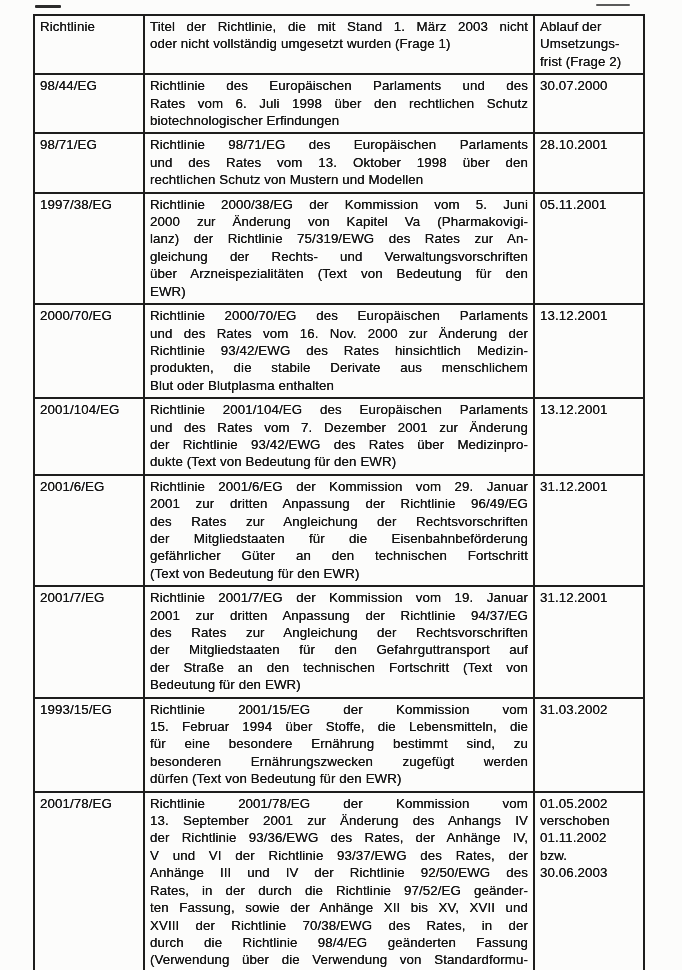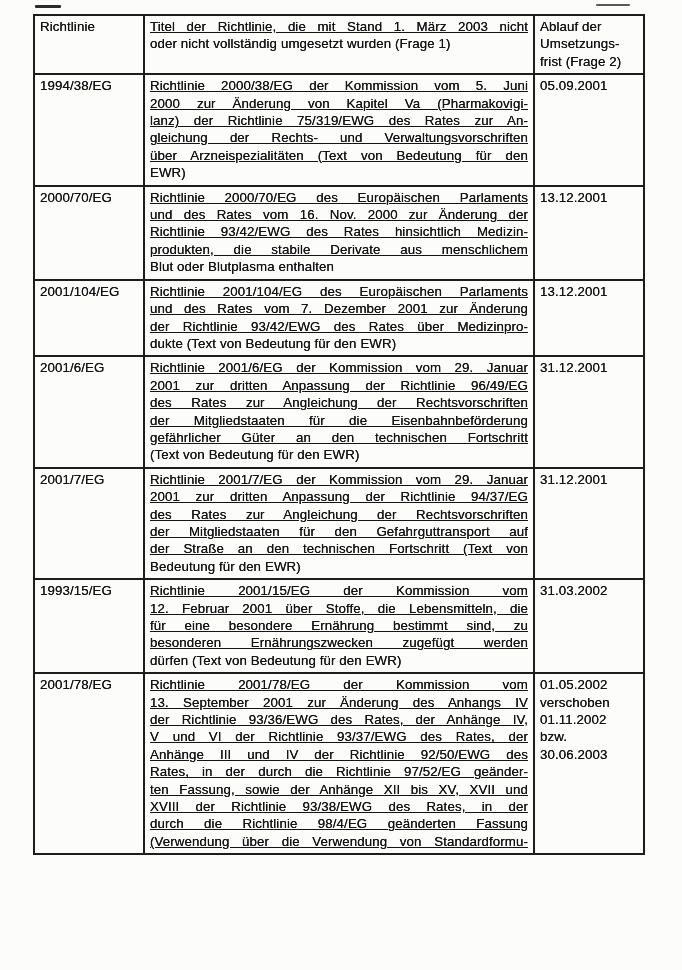--- a/index.html
+++ b/index.html
@@ -35,21 +35,21 @@
     line-height: 17.4px;
     letter-spacing: 0.1px;
     text-shadow: 0 0 0.4px currentColor; 
   }
 
   col.c1 { width: 110px; }
   col.c2 { width: 390px; }
   col.c3 { width: 110px; }
 
   .ln { min-height: 17.4px; white-space: normal; }
-  .ln.just { text-align: justify; text-align-last: justify; text-decoration: underline; }
+  .ln.just { text-align: justify; text-align-last: justify; }
   .ln.nj   { text-align: center;    text-align-last: left; }
 
   
   tr:nth-child(2) td, tr:nth-child(5) td, tr:nth-child(10) td {
     border-top-style: dashed;
     border-top-color: #2e2e2e;
   }
 
   
   .artifact-a {
@@ -84,32 +84,58 @@
               <div class="ln nj">oder nicht vollständig umgesetzt wurden (Frage 1)</div>
             </td>
             <td>
               <div class="ln nj">Ablauf der</div>
               <div class="ln nj">Umsetzungs-</div>
               <div class="ln nj">frist (Frage 2)</div>
             </td>
           </tr>
           <tr>
             <td>
-              <div class="ln nj">1994/38/EG</div>
+              <div class="ln nj">98/44/EG</div>
+            </td>
+            <td>
+              <div class="ln just">Richtlinie des Europäischen Parlaments und des</div>
+              <div class="ln just">Rates vom 6. Juli 1998 über den rechtlichen Schutz</div>
+              <div class="ln nj">biotechnologischer Erfindungen</div>
+            </td>
+            <td>
+              <div class="ln nj">30.07.2000</div>
+            </td>
+          </tr>
+          <tr>
+            <td>
+              <div class="ln nj">98/71/EG</div>
+            </td>
+            <td>
+              <div class="ln just">Richtlinie 98/71/EG des Europäischen Parlaments</div>
+              <div class="ln just">und des Rates vom 13. Oktober 1998 über den</div>
+              <div class="ln nj">rechtlichen Schutz von Mustern und Modellen</div>
+            </td>
+            <td>
+              <div class="ln nj">28.10.2001</div>
+            </td>
+          </tr>
+          <tr>
+            <td>
+              <div class="ln nj">1997/38/EG</div>
             </td>
             <td>
               <div class="ln just">Richtlinie 2000/38/EG der Kommission vom 5. Juni</div>
               <div class="ln just">2000 zur Änderung von Kapitel Va (Pharmakovigi-</div>
               <div class="ln just">lanz) der Richtlinie 75/319/EWG des Rates zur An-</div>
               <div class="ln just">gleichung der Rechts- und Verwaltungsvorschriften</div>
               <div class="ln just">über Arzneispezialitäten (Text von Bedeutung für den</div>
               <div class="ln nj">EWR)</div>
             </td>
             <td>
-              <div class="ln nj">05.09.2001</div>
+              <div class="ln nj">05.11.2001</div>
             </td>
           </tr>
           <tr>
             <td>
               <div class="ln nj">2000/70/EG</div>
             </td>
             <td>
               <div class="ln just">Richtlinie 2000/70/EG des Europäischen Parlaments</div>
               <div class="ln just">und des Rates vom 16. Nov. 2000 zur Änderung der</div>
               <div class="ln just">Richtlinie 93/42/EWG des Rates hinsichtlich Medizin-</div>
@@ -148,59 +174,59 @@
             </td>
             <td>
               <div class="ln nj">31.12.2001</div>
             </td>
           </tr>
           <tr>
             <td>
               <div class="ln nj">2001/7/EG</div>
             </td>
             <td>
-              <div class="ln just">Richtlinie 2001/7/EG der Kommission vom 29. Januar</div>
+              <div class="ln just">Richtlinie 2001/7/EG der Kommission vom 19. Januar</div>
               <div class="ln just">2001 zur dritten Anpassung der Richtlinie 94/37/EG</div>
               <div class="ln just">des Rates zur Angleichung der Rechtsvorschriften</div>
               <div class="ln just">der Mitgliedstaaten für den Gefahrguttransport auf</div>
               <div class="ln just">der Straße an den technischen Fortschritt (Text von</div>
               <div class="ln nj">Bedeutung für den EWR)</div>
             </td>
             <td>
               <div class="ln nj">31.12.2001</div>
             </td>
           </tr>
           <tr>
             <td>
               <div class="ln nj">1993/15/EG</div>
             </td>
             <td>
               <div class="ln just">Richtlinie 2001/15/EG der Kommission vom</div>
-              <div class="ln just">12. Februar 2001 über Stoffe, die Lebensmitteln, die</div>
+              <div class="ln just">15. Februar 1994 über Stoffe, die Lebensmitteln, die</div>
               <div class="ln just">für eine besondere Ernährung bestimmt sind, zu</div>
               <div class="ln just">besonderen Ernährungszwecken zugefügt werden</div>
               <div class="ln nj">dürfen (Text von Bedeutung für den EWR)</div>
             </td>
             <td>
               <div class="ln nj">31.03.2002</div>
             </td>
           </tr>
           <tr>
             <td>
               <div class="ln nj">2001/78/EG</div>
             </td>
             <td>
               <div class="ln just">Richtlinie 2001/78/EG der Kommission vom</div>
               <div class="ln just">13. September 2001 zur Änderung des Anhangs IV</div>
               <div class="ln just">der Richtlinie 93/36/EWG des Rates, der Anhänge IV,</div>
               <div class="ln just">V und VI der Richtlinie 93/37/EWG des Rates, der</div>
               <div class="ln just">Anhänge III und IV der Richtlinie 92/50/EWG des</div>
               <div class="ln just">Rates, in der durch die Richtlinie 97/52/EG geänder-</div>
               <div class="ln just">ten Fassung, sowie der Anhänge XII bis XV, XVII und</div>
-              <div class="ln just">XVIII der Richtlinie 93/38/EWG des Rates, in der</div>
+              <div class="ln just">XVIII der Richtlinie 70/38/EWG des Rates, in der</div>
               <div class="ln just">durch die Richtlinie 98/4/EG geänderten Fassung</div>
               <div class="ln just">(Verwendung über die Verwendung von Standardformu-</div>
             </td>
             <td>
               <div class="ln nj">01.05.2002</div>
               <div class="ln nj">verschoben</div>
               <div class="ln nj">01.11.2002</div>
               <div class="ln nj">bzw.</div>
               <div class="ln nj">30.06.2003</div>
             </td>

